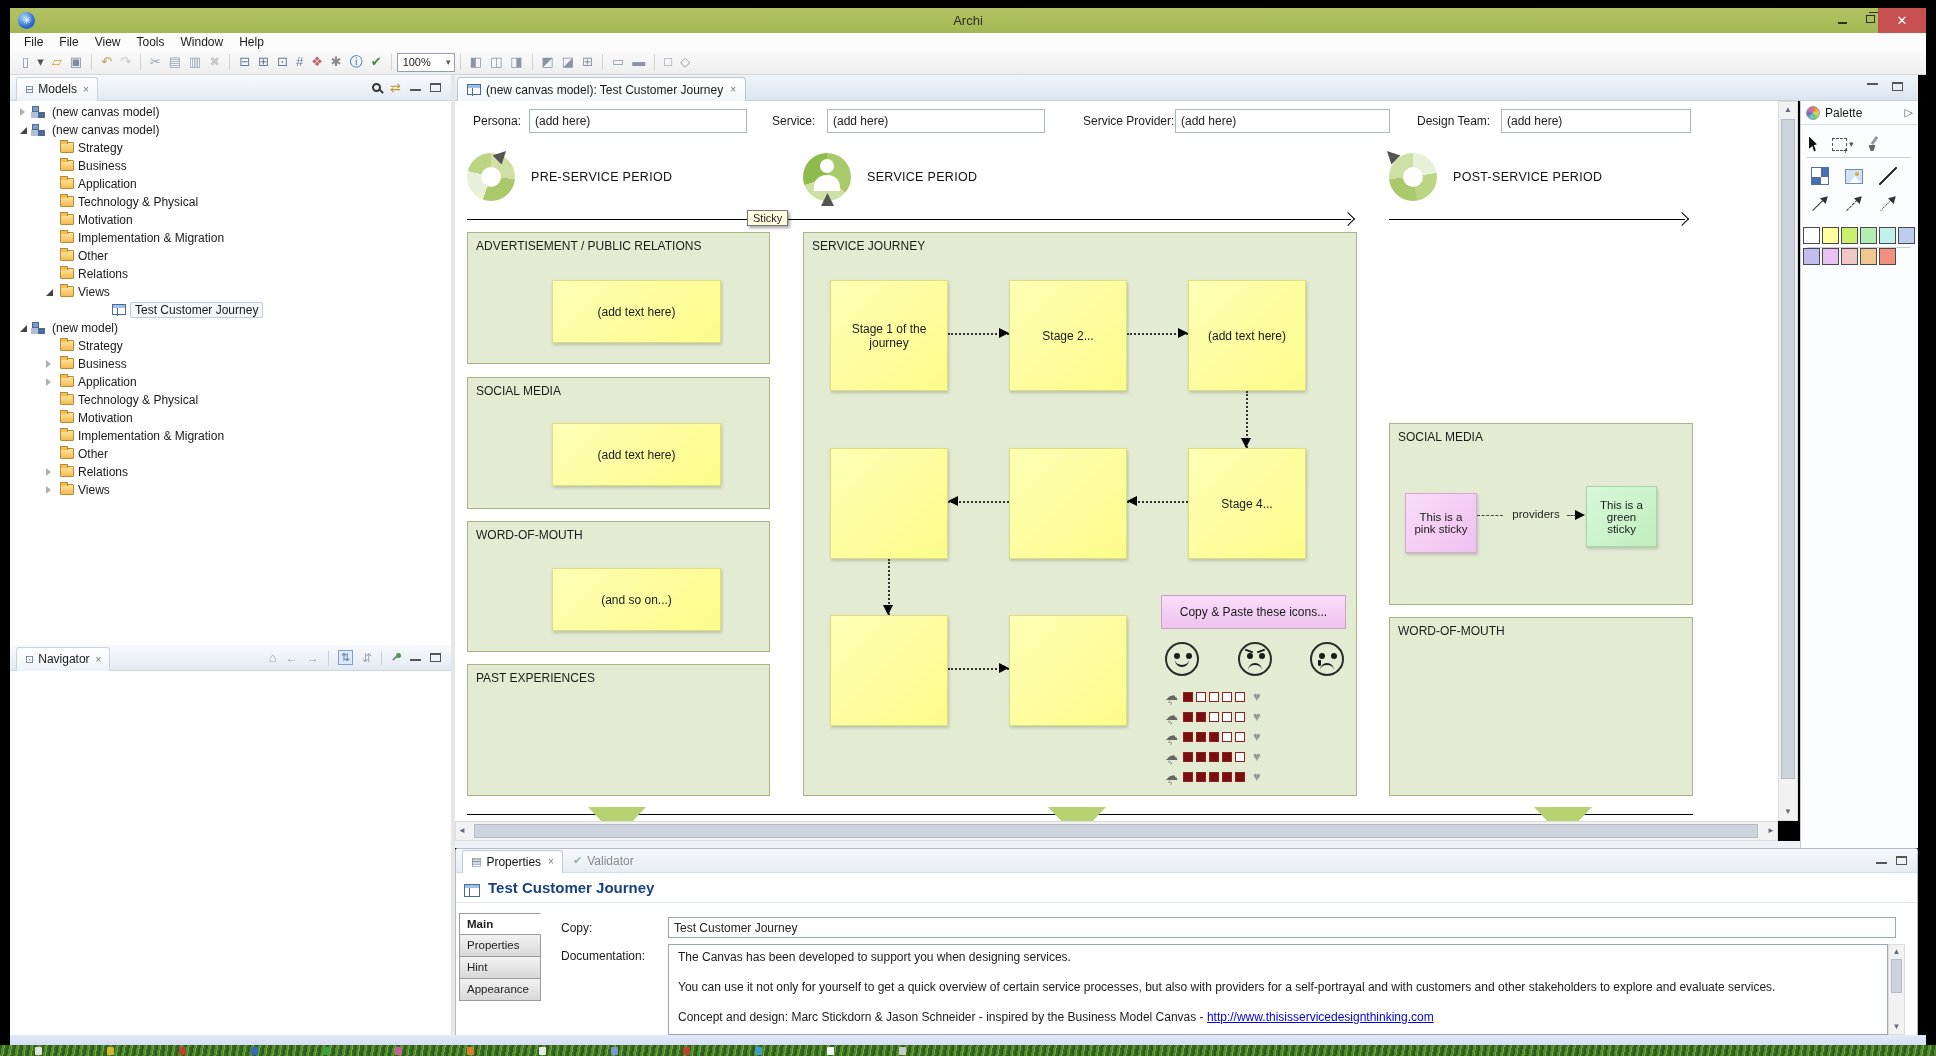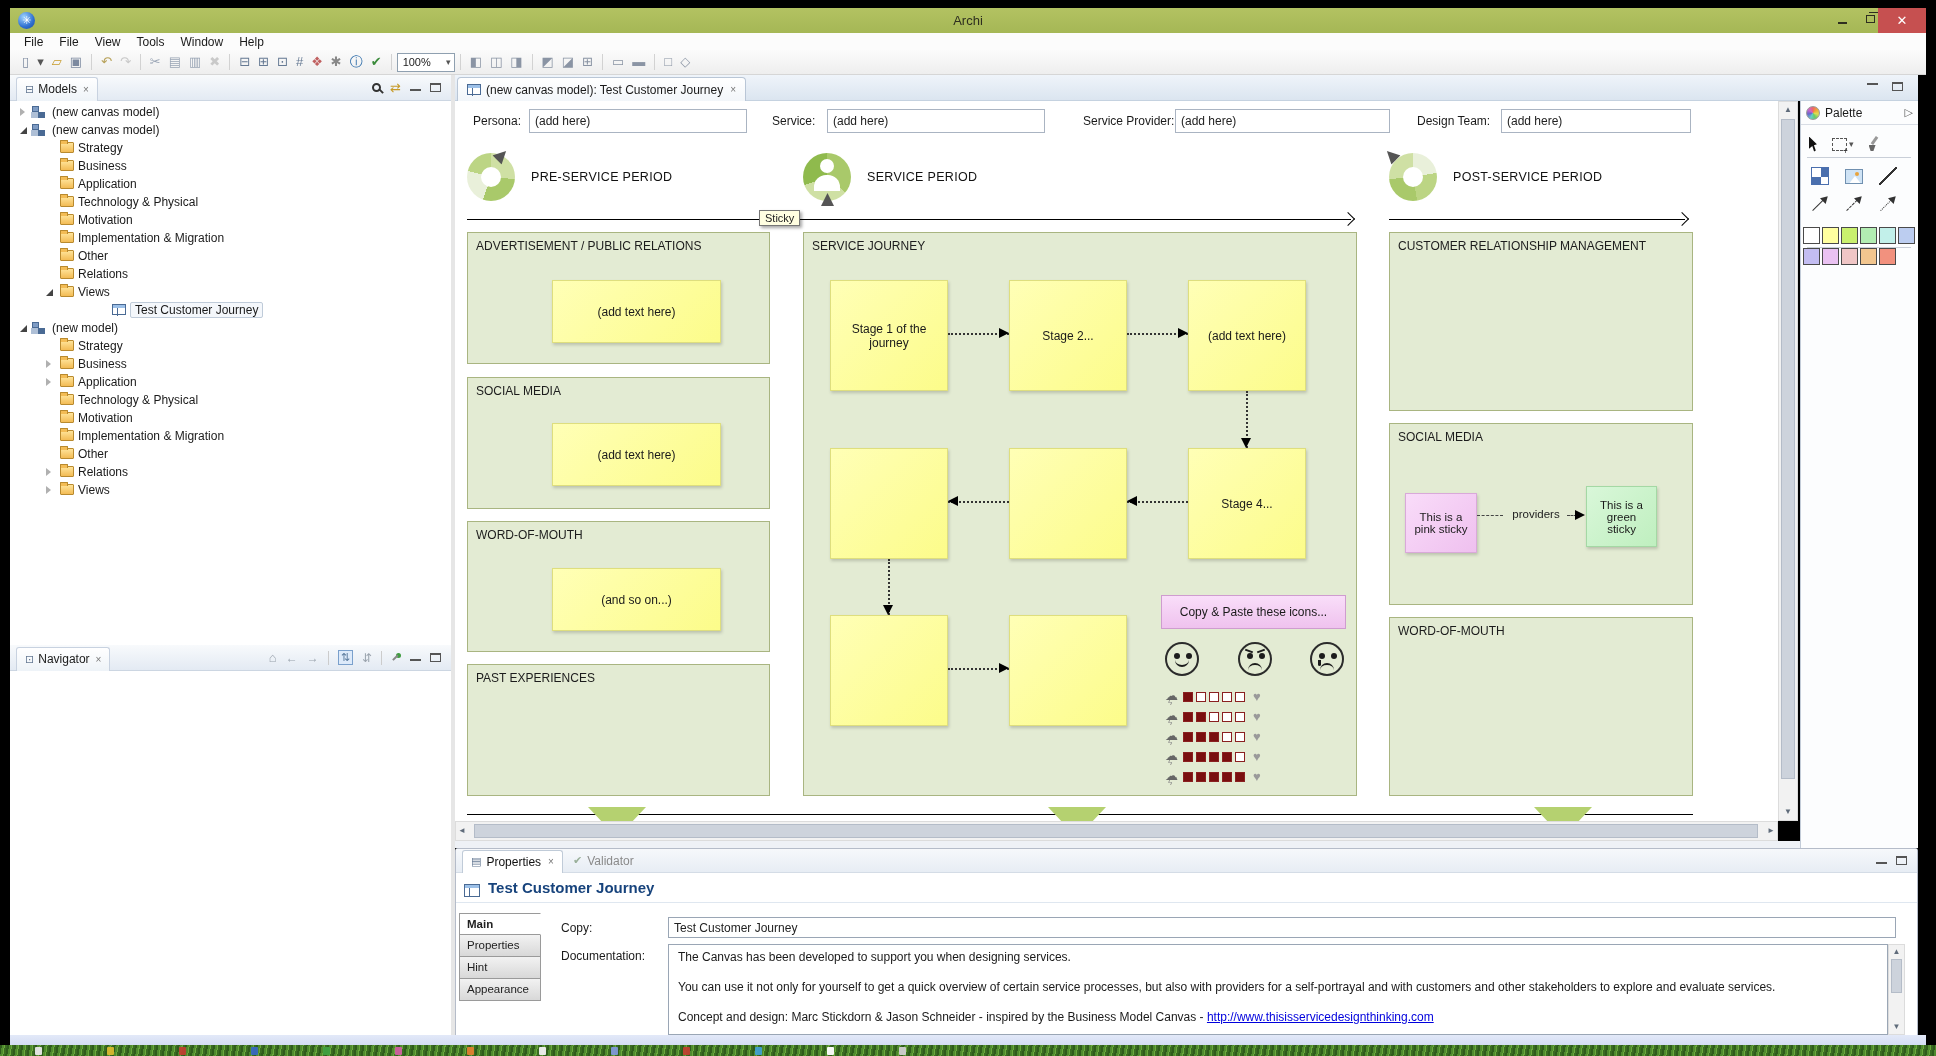--- a/index.html
+++ b/index.html
@@ -378,21 +378,21 @@
 
   <div class="abs donut hole" style="left:934px;top:52px;background:conic-gradient(#e9f0da 0 80deg,#bcd584 80deg 170deg,#a9c96a 170deg 265deg,#cfe0a4 265deg 360deg);"></div>
   <div class="abs d-arr" style="left:930px;top:48px;transform:rotate(-45deg);"></div>
   <span class="abs period-label" style="left:998px;top:52px;line-height:48px;">POST-SERVICE PERIOD</span>
 
   <div class="abs arrow-line" style="left:12px;top:118px;width:884px;"></div>
   <div class="abs chev" style="left:888px;top:113px;"></div>
   <div class="abs arrow-line" style="left:934px;top:118px;width:296px;"></div>
   <div class="abs chev" style="left:1222px;top:113px;"></div>
 
-  <div class="abs" id="tooltip" style="left:292px;top:109px;margin-left:12px;">Sticky</div>
+  <div class="abs" id="tooltip" style="left:292px;top:109px;">Sticky</div>
 
   <div class="abs section" style="left:12px;top:131px;width:303px;height:132px;">
     <span class="section-title">ADVERTISEMENT / PUBLIC RELATIONS</span>
   </div>
   <div class="abs sticky" style="left:97px;top:179px;width:169px;height:63px;">(add text here)</div>
 
   <div class="abs section" style="left:12px;top:276px;width:303px;height:132px;">
     <span class="section-title">SOCIAL MEDIA</span>
   </div>
   <div class="abs sticky" style="left:97px;top:322px;width:169px;height:63px;">(add text here)</div>
@@ -500,23 +500,20 @@
         <span class="bolt" style="left: 3px; top: 9px;">ϟ</span>
         <span class="rsq f" style="left: 18px;"></span>
         <span class="rsq f" style="left: 31px;"></span>
         <span class="rsq f" style="left: 44px;"></span>
         <span class="rsq f" style="left: 57px;"></span>
         <span class="rsq f" style="left: 70px;"></span>
         <span class="heart" style="left: 88px;">♥</span>
       </div>
     </div>
 
-  <div class="abs section" style="left:934px;top:131px;width:304px;height:179px;">
-    <span class="section-title">CUSTOMER RELATIONSHIP MANAGEMENT</span>
-  </div>
   <div class="abs section" style="left:934px;top:322px;width:304px;height:182px;">
     <span class="section-title">SOCIAL MEDIA</span>
   </div>
   <div class="abs sticky sticky-pink" style="left:950px;top:392px;width:72px;height:60px;font-size:11.5px;">This is a pink sticky</div>
   <div class="abs sticky sticky-green" style="left:1131px;top:385px;width:71px;height:61px;font-size:11.5px;">This is a green sticky</div>
   <div class="abs dash-h" style="left:1022px;top:414px;width:26px;"></div>
   <span class="abs" style="left:1048px;top:407px;width:66px;text-align:center;font-size:11.5px;color:#222;">providers</span>
   <div class="abs dash-h" style="left:1112px;top:414px;width:10px;"></div>
   <div class="abs arr-r" style="left:1120px;top:409px;"></div>
 

